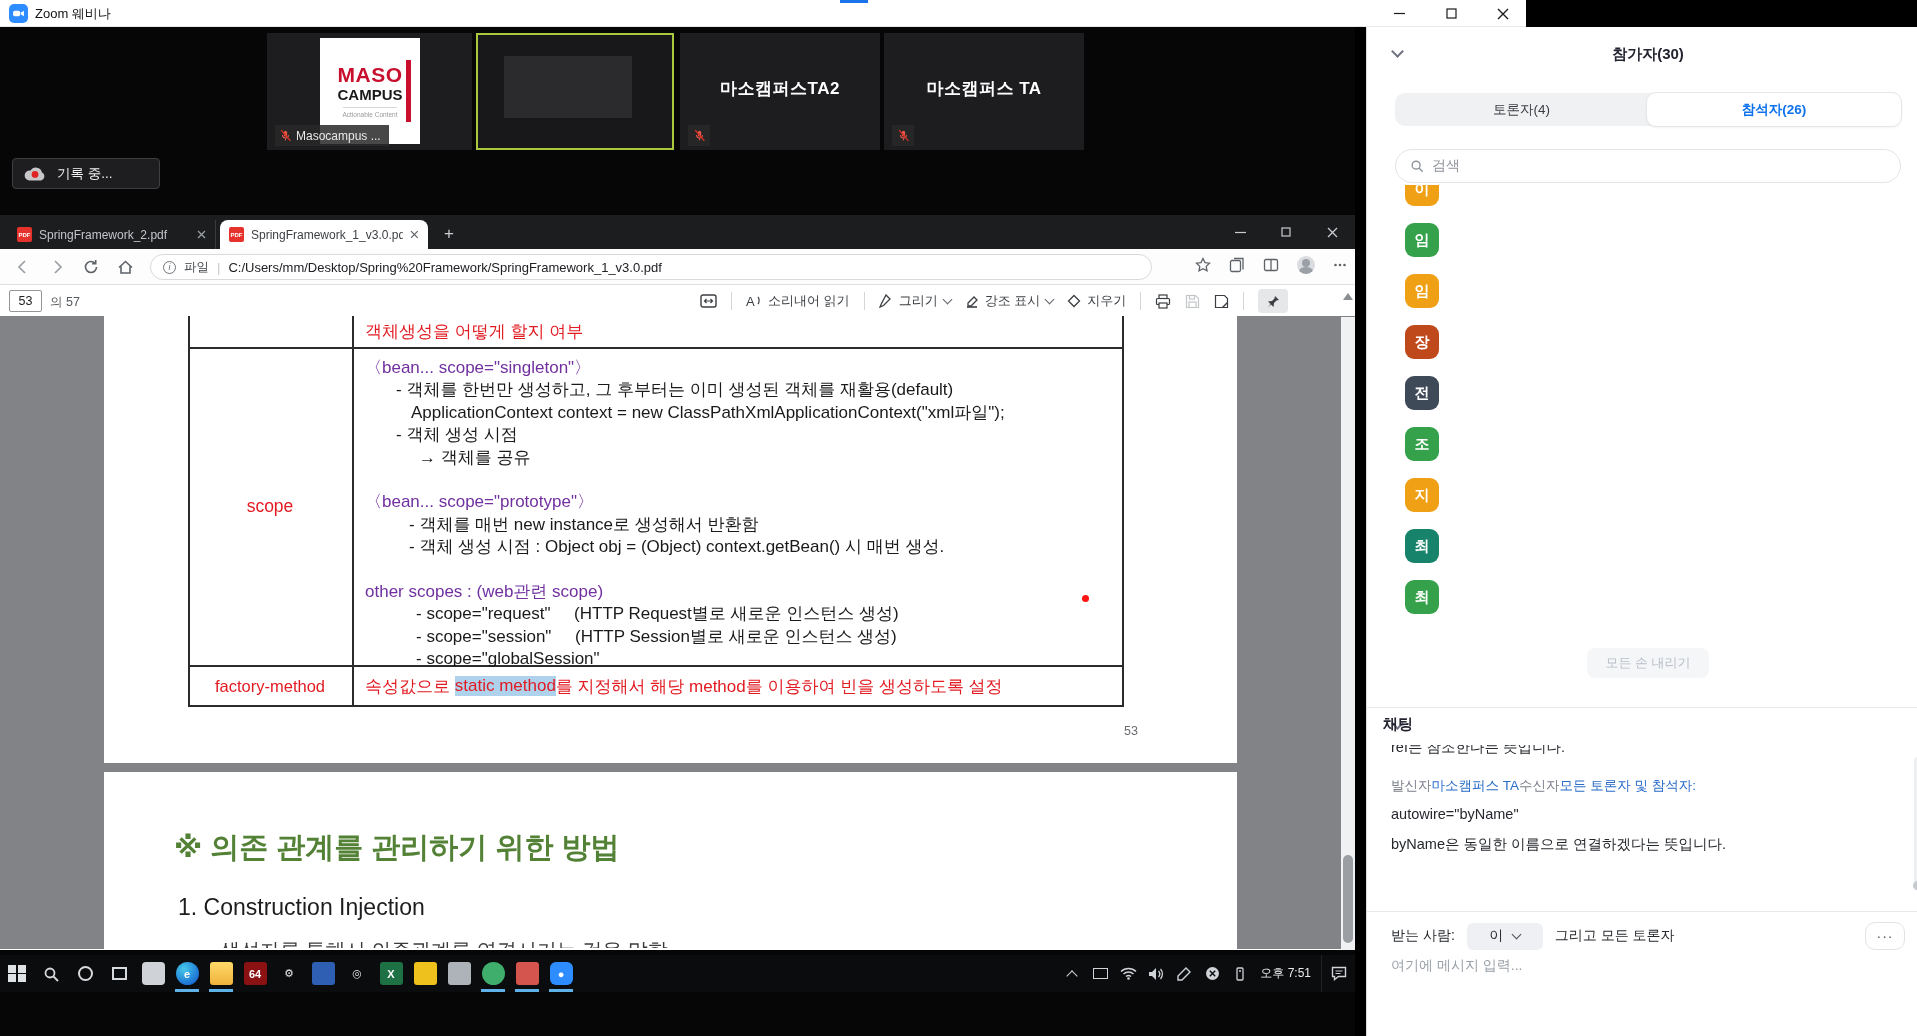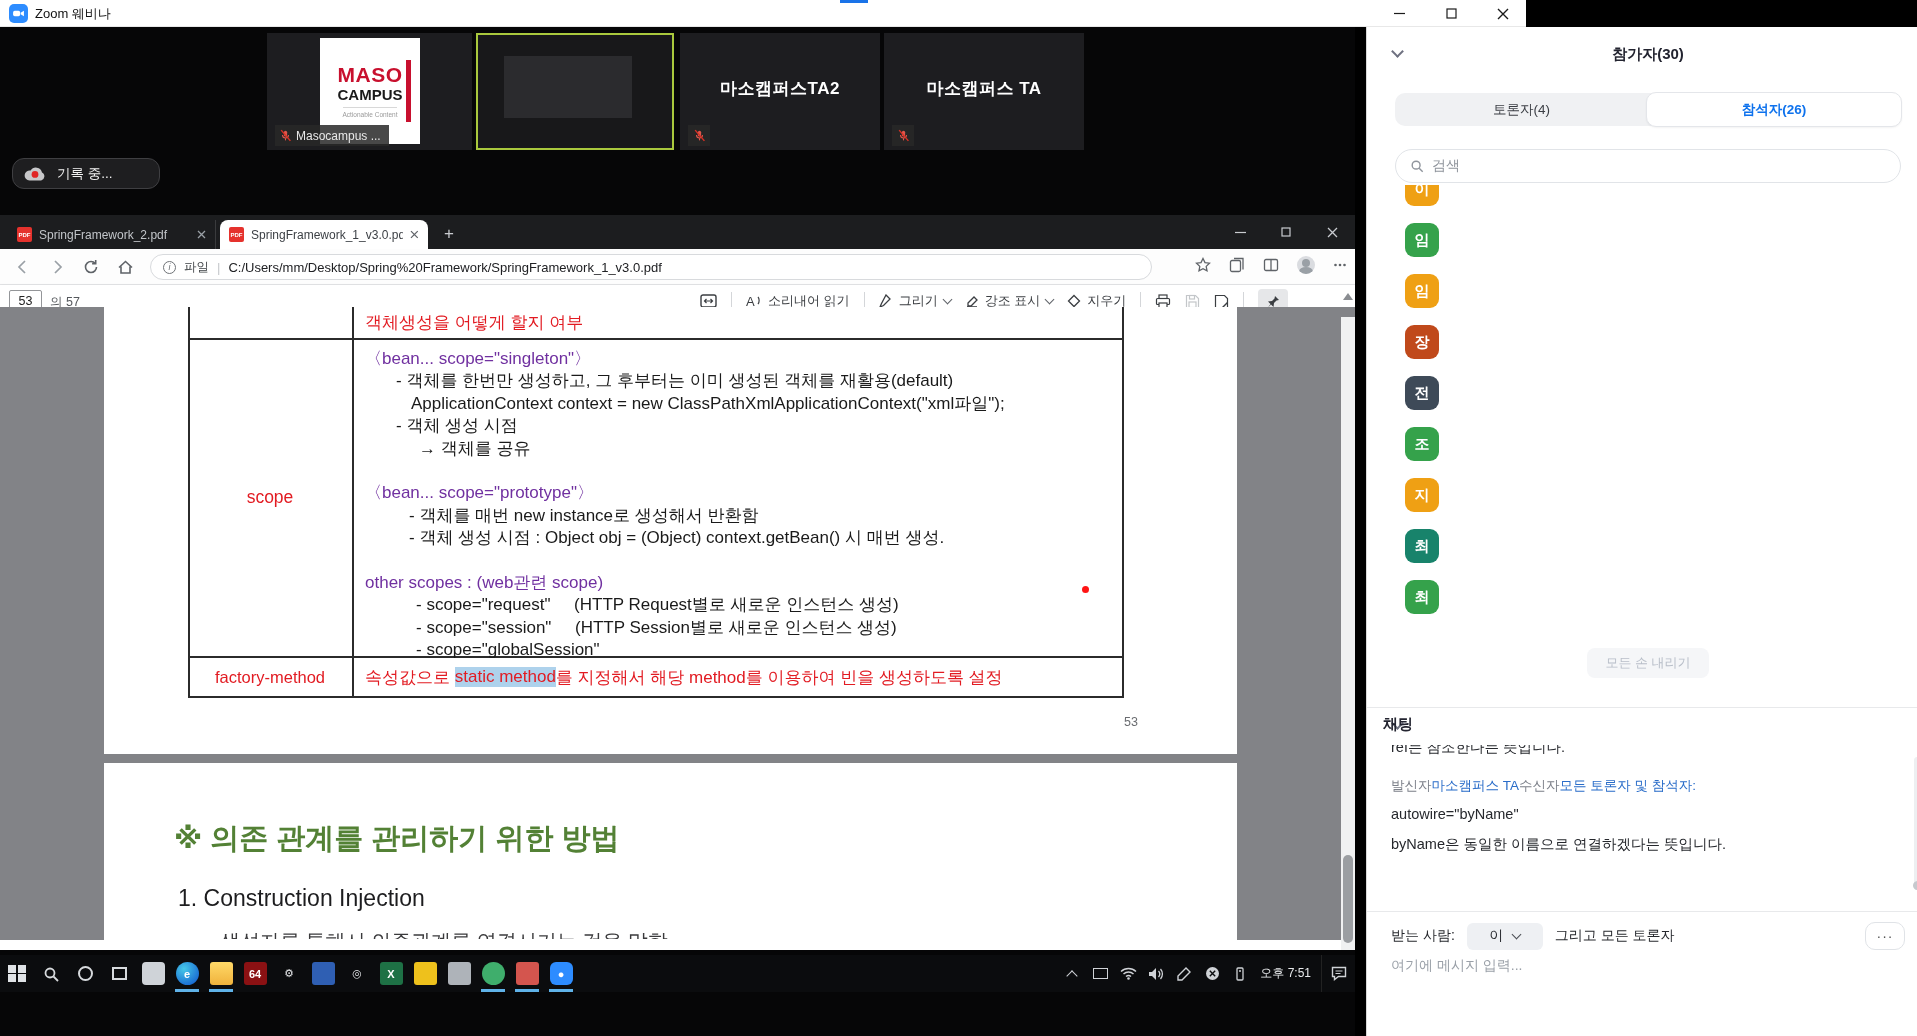--- a/index.html
+++ b/index.html
@@ -29,21 +29,21 @@
   .vt-miclabel span { color:#e8e8e8; font-size:12px; }
   .vt-miconly { position:absolute; left:8px; bottom:4px; width:22px; height:21px; display:flex; align-items:center; justify-content:center; background:rgba(40,40,40,.85); }
   .logo-card { position:absolute; left:53px; top:5px; width:100px; height:106px; background:#fff; display:flex; flex-direction:column; align-items:center; justify-content:center; }
   .logo-bar { position:absolute; right:9px; top:22px; width:5px; height:62px; background:#c8102e; }
   .logo-l1 { color:#c8102e; font-weight:bold; font-size:21px; line-height:22px; letter-spacing:0.5px; }
   .logo-l2 { color:#1a1a1a; font-weight:bold; font-size:15px; line-height:17px; }
   .logo-l3 { color:#9a9a9a; font-size:6.5px; margin-top:4px; border-top:1px solid #d8d8d8; padding-top:3px; }
   .blur-box { position:absolute; left:26px; top:21px; width:128px; height:62px; background:#2b2b2e; }
 
   
-  .recbadge { position:absolute; left:12px; top:131px; width:148px; height:31px; background:#1e1e20; border:1px solid #3f3f42; border-radius:12px; display:flex; align-items:center; gap:10px; padding-left:10px; }
+  .recbadge { position:absolute; left:12px; top:131px; width:148px; height:31px; background:#1e1e20; border:1px solid #3f3f42; border-radius:4px; display:flex; align-items:center; gap:10px; padding-left:10px; }
   .recbadge span { color:#f2f2f2; font-size:13.5px; }
 
   
   .browser { position:absolute; left:0; top:188px; width:1355px; height:735px; background:#fff; }
   .tabstrip { position:absolute; top:0; left:0; width:1355px; height:34px; background:#1c1d1f; }
   .tab { position:absolute; top:5px; height:29px; display:flex; align-items:center; gap:7px; padding:0 9px; font-size:12px; }
   .tab1 { left:8px; width:208px; color:#c2c5c9; border-right:1px solid #3a3b3d; }
   .tab2 { left:220px; width:208px; background:#fff; color:#3b3f44; border-radius:8px 8px 0 0; }
   .pdfico { width:15px; height:15px; border-radius:2px; background:#e5322d; color:#fff; font-size:6px; font-weight:bold; display:flex; align-items:center; justify-content:center; flex:0 0 auto; }
   .tabtitle { white-space:nowrap; overflow:hidden; flex:1 1 auto; }
@@ -65,21 +65,21 @@
   .pdfbar { position:absolute; top:70px; left:0; width:1355px; height:32px; background:#fff; border-bottom:1px solid #cfd1d4; box-shadow:0 1px 3px rgba(0,0,0,.12); }
   .pagebox { position:absolute; left:9px; top:5px; width:33px; height:22px; border:1px solid #949699; border-radius:2px; font-size:12.5px; color:#222; text-align:center; line-height:20px; }
   .pageof { position:absolute; left:50px; top:9px; font-size:12.5px; color:#55585c; }
   .pdfbar-group { position:absolute; left:700px; top:0; height:32px; display:flex; align-items:center; gap:14px; color:#3b3e42; font-size:13px; }
   .pdfbar-item { display:flex; align-items:center; gap:6px; white-space:nowrap; }
   .vsep { width:1px; height:18px; background:#d4d6d9; }
   .chev { width:7px; height:7px; border-right:1.6px solid #5f6368; border-bottom:1.6px solid #5f6368; transform:rotate(45deg); margin-top:-3px; }
   .pinbtn { width:30px; height:24px; background:#e6e7e9; border-radius:4px; display:flex; align-items:center; justify-content:center; }
   .scrollup { position:absolute; right:2px; top:8px; width:0; height:0; border-left:5px solid transparent; border-right:5px solid transparent; border-bottom:7px solid #8a8d91; }
 
-  .pdfcontent { position:absolute; top:92px; left:0; width:1355px; height:633px; background:#828387; overflow:hidden; }
+  .pdfcontent { position:absolute; top:101px; left:0; width:1355px; height:633px; background:#828387; overflow:hidden; }
   .page { position:absolute; left:104px; width:1133px; background:#fff; }
   .page1 { top:0; height:447px; }
   .page2 { top:456px; height:189px; }
 
   .tline-v { position:absolute; top:0; width:1.5px; background:#2b2b2b; }
   .tline-h { position:absolute; height:1.5px; background:#2b2b2b; }
   .pdf-line { height:22.4px; line-height:22.4px; font-size:17px; white-space:pre; }
   .red-head { position:absolute; left:261px; top:4px; font-size:17px; color:#e21b22; }
   .scope-label { position:absolute; left:84px; top:31px; width:164px; height:319px; display:flex; align-items:center; justify-content:center; color:#e21b22; font-size:17.5px; }
   .scope-cell { position:absolute; left:248px; top:41px; width:770px; }

